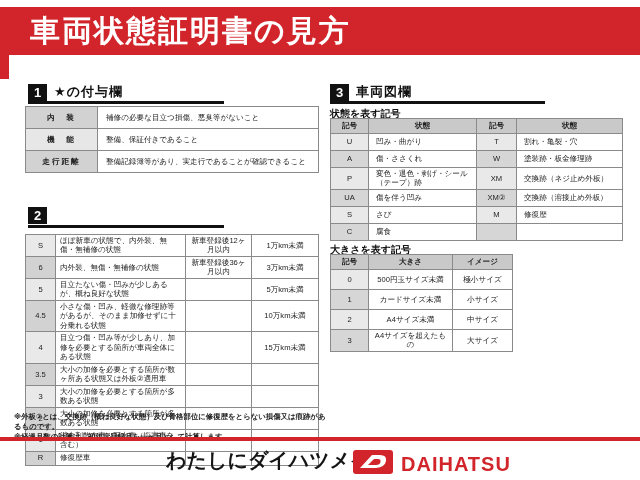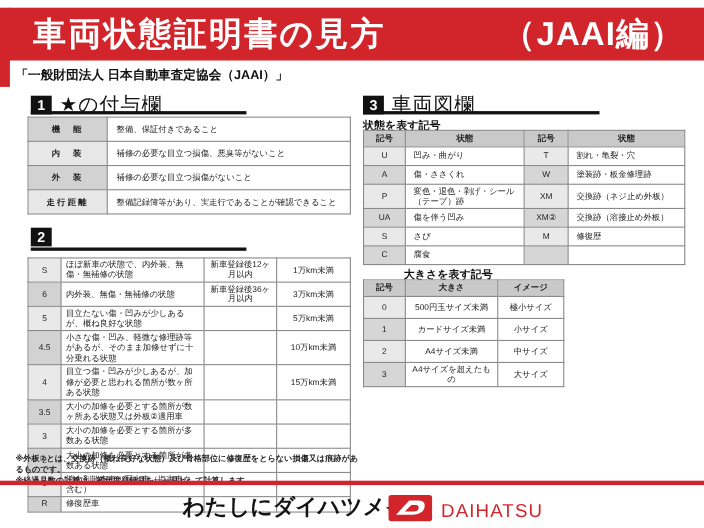--- a/index.html
+++ b/index.html
@@ -2,31 +2,31 @@
 <html><head>
 <meta charset="utf-8">
 <style>
   * { margin:0; padding:0; box-sizing:border-box; }
   html,body { background:#ffffff; }
   body { font-family:"Liberation Sans","DejaVu Sans",sans-serif; color:#1a1a1a; }
   #page { position:relative; width:640px; height:480px; background:#fff; overflow:hidden; }
 
   
   .banner { position:absolute; left:8px; top:7px; right:0; height:48px; background:#d2252b;
-            display:flex; align-items:center;gap:48px; }
+            display:flex; align-items:center; }
   .banner-tail { position:absolute; left:0; top:7px; width:9px; height:72px; background:#d2252b; }
   .banner-title { color:#fff; font-weight:bold; font-size:30px; letter-spacing:2px; margin-left:22px; }
   .banner-edition { color:#fff; font-weight:bold; font-size:30px; letter-spacing:1px; margin-left:58px; }
   .subtitle { position:absolute; left:14px; top:61px; font-size:11.5px; font-weight:bold; color:#111; }
 
   
   .sec-head { position:absolute; display:flex; align-items:center; }
   .sec-badge { width:19px; height:17px; background:#111; color:#fff; font-weight:bold; font-size:13px;
                display:flex; align-items:center; justify-content:center; margin-right:7px; }
-  .sec-title { font-size:18px; font-weight:normal; color:#111; letter-spacing:1px; }
+  .sec-title { font-size:13px; font-weight:bold; color:#111; letter-spacing:1px; }
   .sec-underline { position:absolute; height:3px; background:#111; }
 
   
   table { border-collapse:collapse; table-layout:fixed; }
   td, th { border:1px solid #8a8a8a; font-size:7.6px; line-height:1.25; padding:1px 4px;
            color:#222; overflow:hidden; }
   .tbl { position:absolute; border:1.5px solid #555; }
 
   
   #t1 td.lab { width:72px; text-align:center; font-weight:bold; background:#d2d2d2; letter-spacing:2px; }
@@ -55,53 +55,47 @@
   #t3 td.empty { background:#fff; }
   #t4 td { height:20px; text-align:center; }
   #t4 td.sym { background:#e9e9e9; }
   #t4 tr.alt td.sym { background:#d6d6d6; }
 
   
   .footer-line { position:absolute; left:0; top:437px; width:640px; height:4px; background:#d2252b; }
   .slogan { position:absolute; left:166px; top:447px; font-size:20px; font-weight:bold; color:#141414;
             letter-spacing:0px; }
   .logo-wrap { position:absolute; left:353px; top:450px; display:flex; align-items:center; }
-  .brand-text { color:#d2252b; font-weight:normal; font-size:17px; letter-spacing:1px; margin-left:8px; }
+  .brand-text { color:#d2252b; font-weight:bold; font-size:20px; letter-spacing:1px; margin-left:8px; }
 </style>
 </head>
 <body>
 
 <div id="page">
 
   <div class="banner-tail"></div>
   <div class="banner">
     <span class="banner-title">車両状態証明書の見方</span>
-    <span class="banner-edition">（JAAI編）</span>
-  </div>
-  <div class="subtitle">「一般財団法人 日本自動車査定協会（JAAI）」</div>
+  </div>
 
   <div class="sec-head" style="left:28px; top:83px;">
     <span class="sec-badge">1</span>
     <span class="sec-title">★の付与欄</span>
   </div>
   <div class="sec-underline" style="left:28px; top:101px; width:196px;"></div>
 
   <table id="t1" class="tbl" style="left:25px; top:106px; width:293px;">
     <tbody>
       <tr>
+        <td class="lab">内　装</td>
+        <td class="desc">補修の必要な目立つ損傷、悪臭等がないこと</td>
+      </tr>
+      <tr>
         <td class="lab">機　能</td>
         <td class="desc">整備、保証付きであること</td>
-      </tr>
-      <tr>
-        <td class="lab">内　装</td>
-        <td class="desc">補修の必要な目立つ損傷、悪臭等がないこと</td>
-      </tr>
-      <tr>
-        <td class="lab">外　装</td>
-        <td class="desc">補修の必要な目立つ損傷がないこと</td>
       </tr>
       <tr>
         <td class="lab">走行距離</td>
         <td class="desc">整備記録簿等があり、実走行であることが確認できること</td>
       </tr>
     </tbody>
   </table>
 
   <div class="sec-head" style="left:28px; top:207px;">
     <span class="sec-badge">2</span>
@@ -135,21 +129,21 @@
         <td class="km">5万km未満</td>
       </tr>
       <tr class="alt h2">
         <td class="sc">4.5</td>
         <td>小さな傷・凹み、軽微な修理跡等があるが、そのまま加修せずに十分乗れる状態</td>
         <td class="mi"></td>
         <td class="km">10万km未満</td>
       </tr>
       <tr class="h2">
         <td class="sc">4</td>
-        <td>目立つ傷・凹みが少しあるが、加修が必要と思われる箇所が数ヶ所ある状態</td>
+        <td>目立つ傷・凹み等が少しあり、加修を必要とする箇所が車両全体にある状態</td>
         <td class="mi"></td>
         <td class="km">15万km未満</td>
       </tr>
       <tr class="alt h2">
         <td class="sc">3.5</td>
         <td>大小の加修を必要とする箇所が数ヶ所ある状態又は外板②適用車</td>
         <td class="mi"></td>
         <td class="km"></td>
       </tr>
       <tr>
@@ -238,21 +232,21 @@
       </tr>
       <tr class="alt">
         <td class="sym">C</td>
         <td class="st">腐食</td>
         <td class="sym empty"></td>
         <td class="st empty"></td>
       </tr>
     </tbody>
   </table>
 
-  <div class="tbl-label" style="left:330px; top:243px;margin-left:37px;">大きさを表す記号</div>
+  <div class="tbl-label" style="left:330px; top:243px;">大きさを表す記号</div>
 
   <table id="t4" class="tbl" style="left:330px; top:254px; width:182px;">
     <colgroup>
         <col style="width:38px">
         <col style="width:84px">
         <col style="width:60px">
       </colgroup>
     <tbody>
       <tr>
         <th>記号</th>

